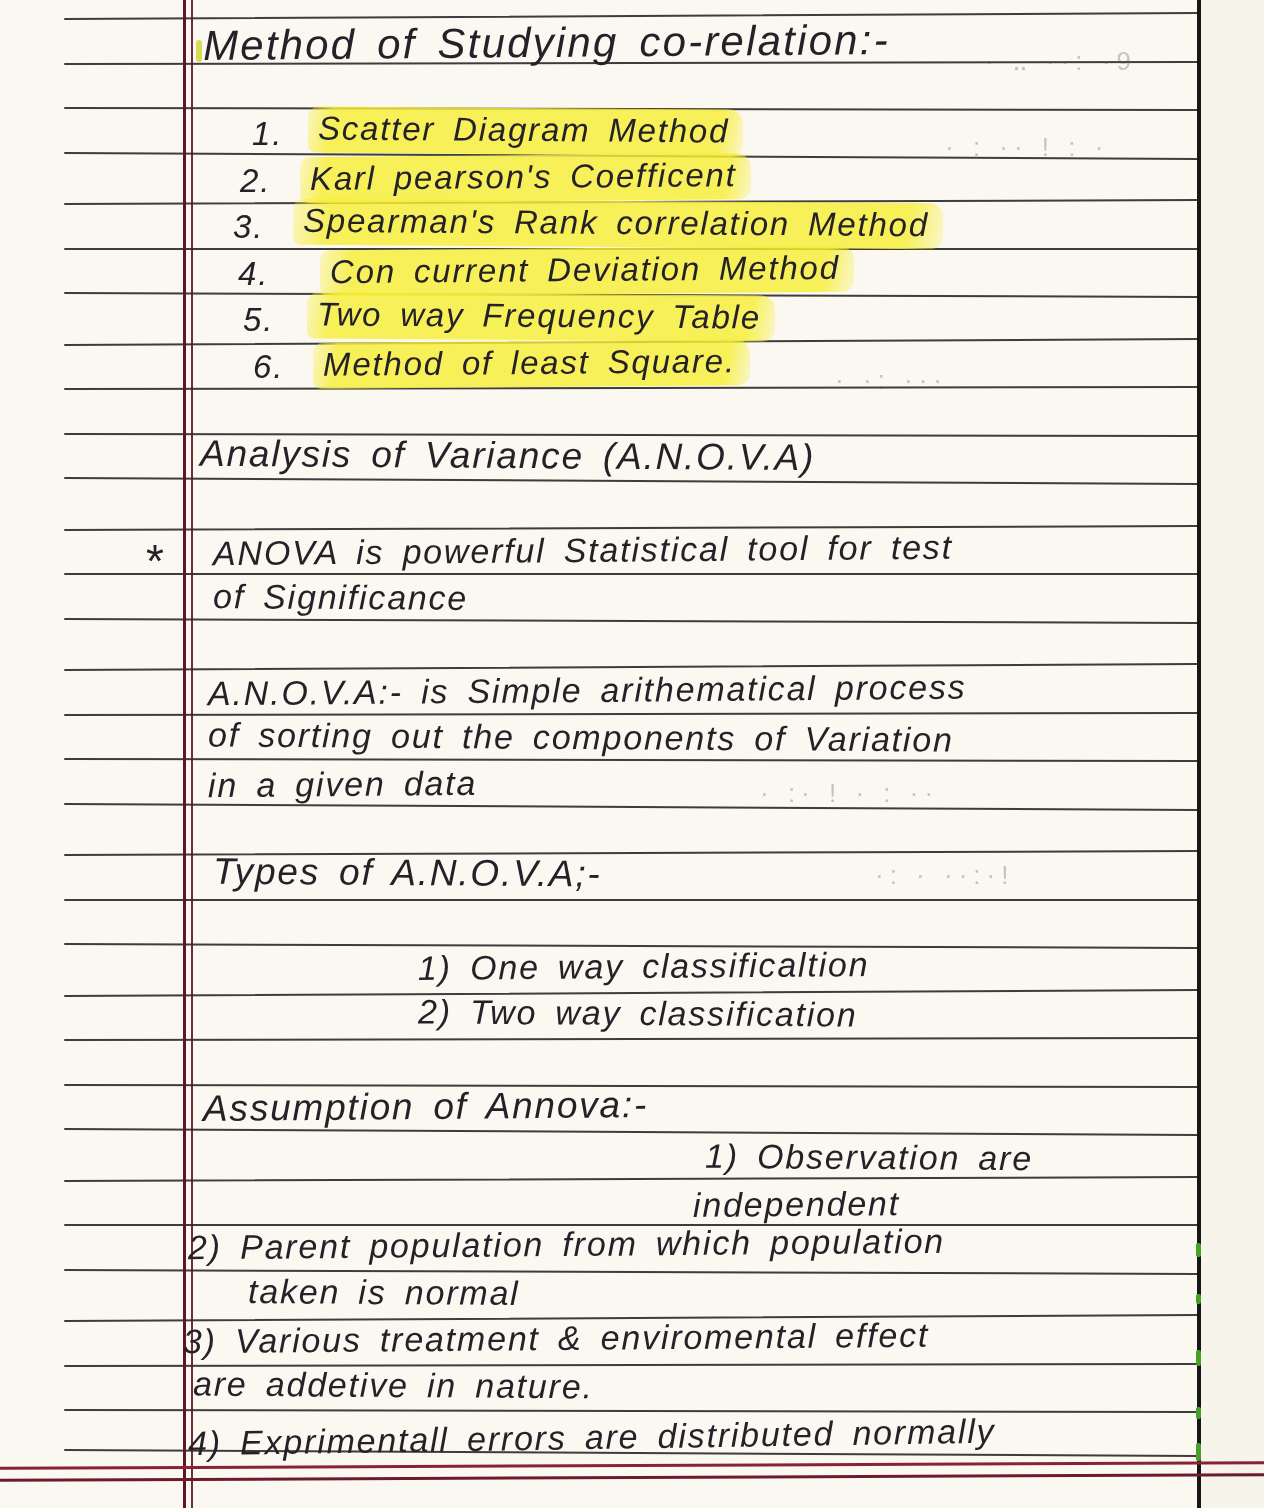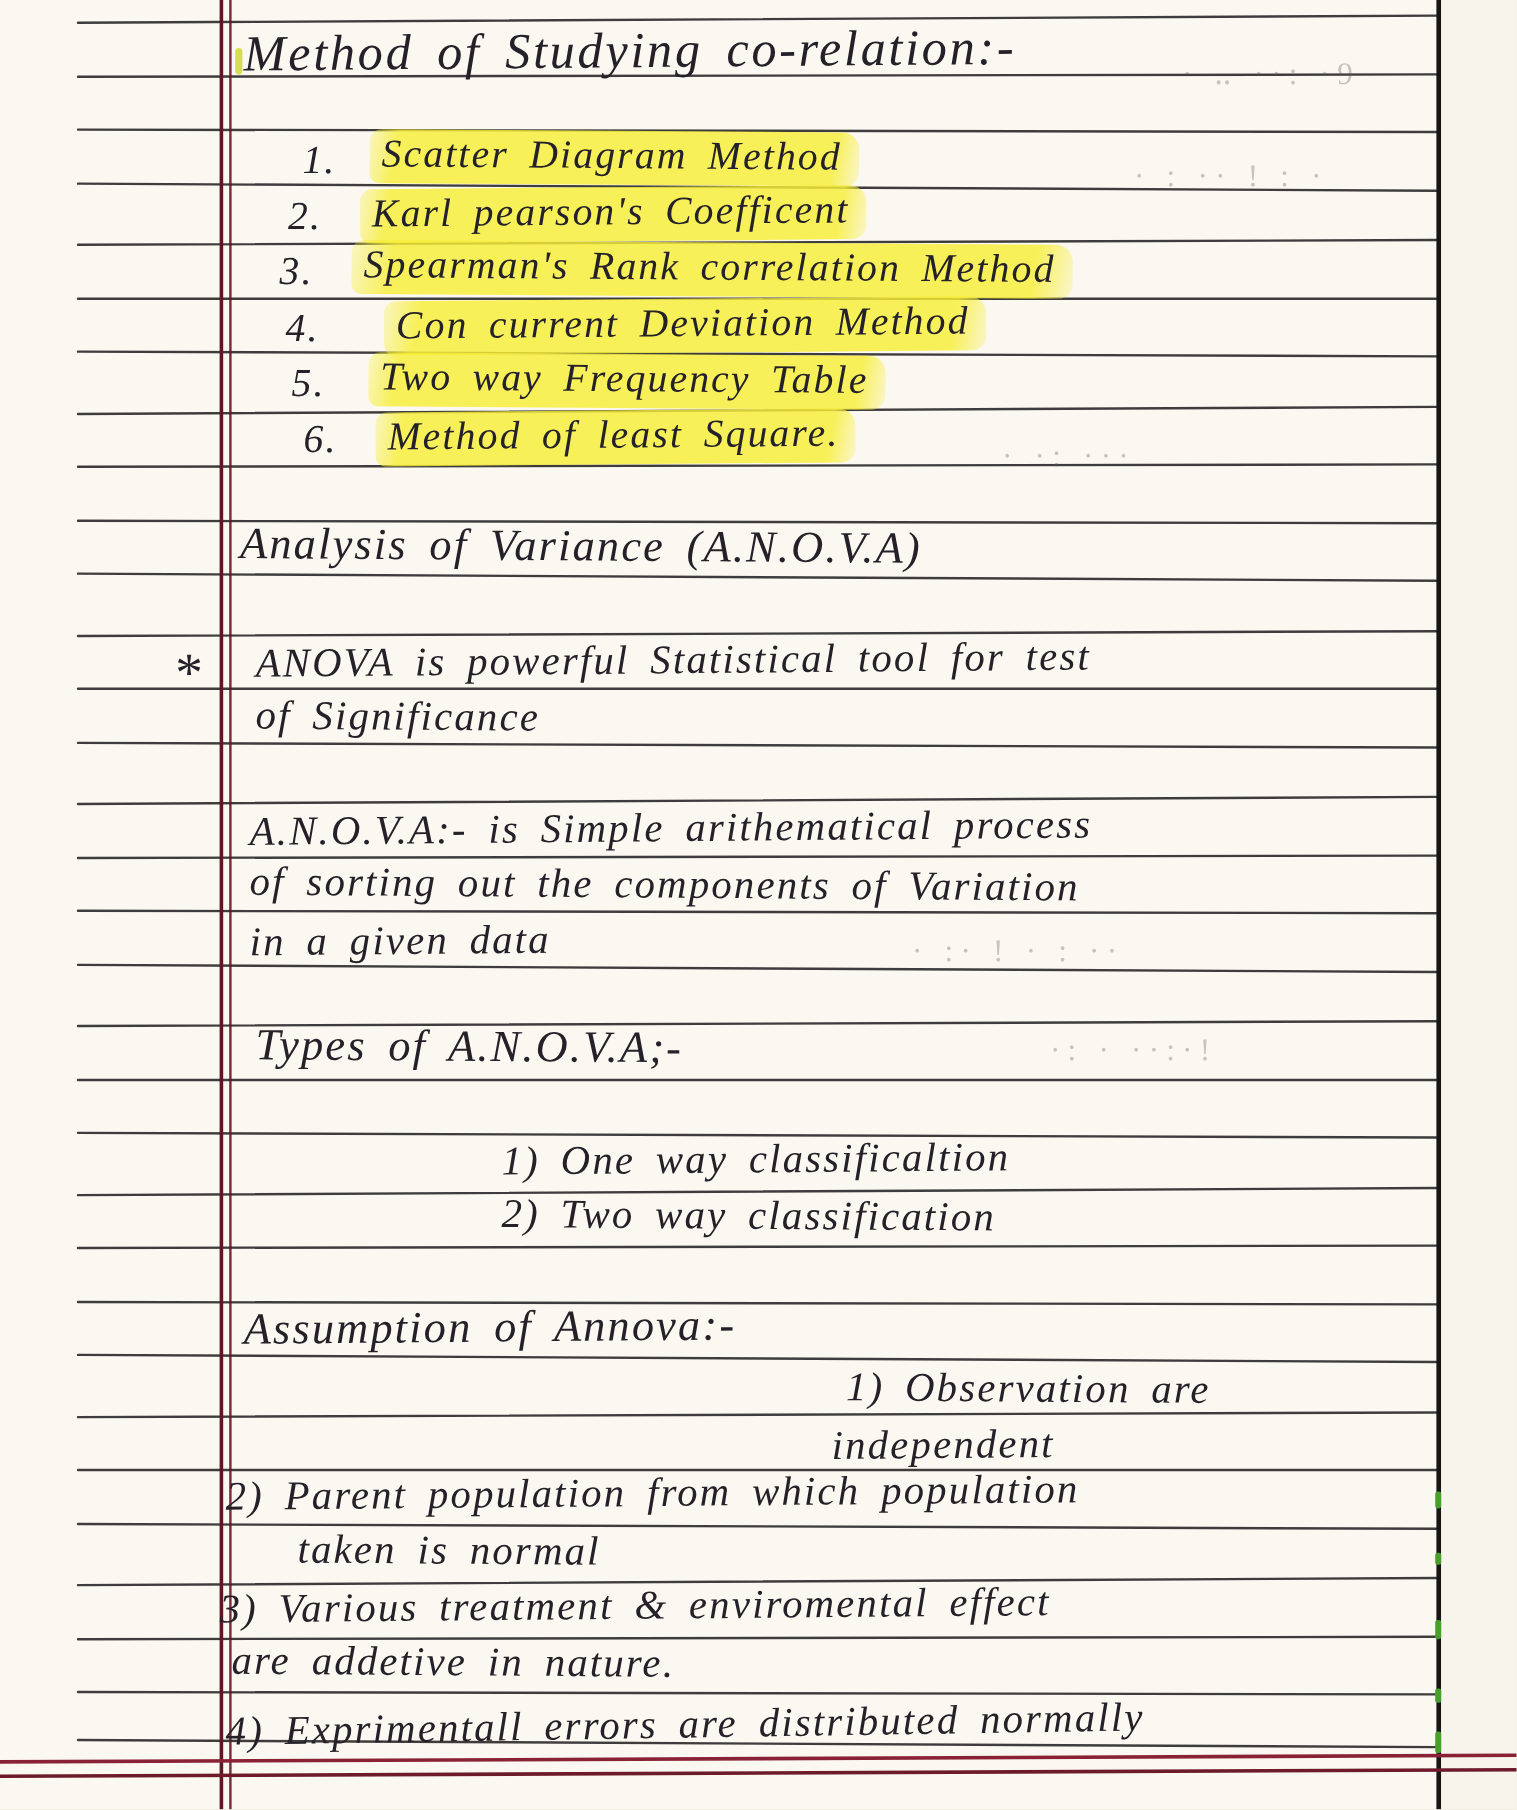--- a/index.html
+++ b/index.html
@@ -8,21 +8,21 @@
     --rule:#2e2c2c;
     --margin:#5f1626;
     --hl:rgba(247,238,55,.82);
   }
   html,body{margin:0;padding:0;background:#e8e4da;}
   .page{
     position:relative;
     width:1264px;height:1508px;
     background:var(--paper);
     overflow:hidden;
-    font-family:Liberation Serif, serif;
+    font-family:Liberation Sans, sans-serif;
   }
   
   .rule{
     position:absolute;left:64px;width:1134px;height:2.4px;
     background:var(--rule);border-radius:2px;opacity:.92;
   }
   
   .mline{position:absolute;top:0;height:1508px;background:var(--margin);}
   .ml1{left:183px;width:2.6px;}
   .ml2{left:191px;width:2px;opacity:.9;}

